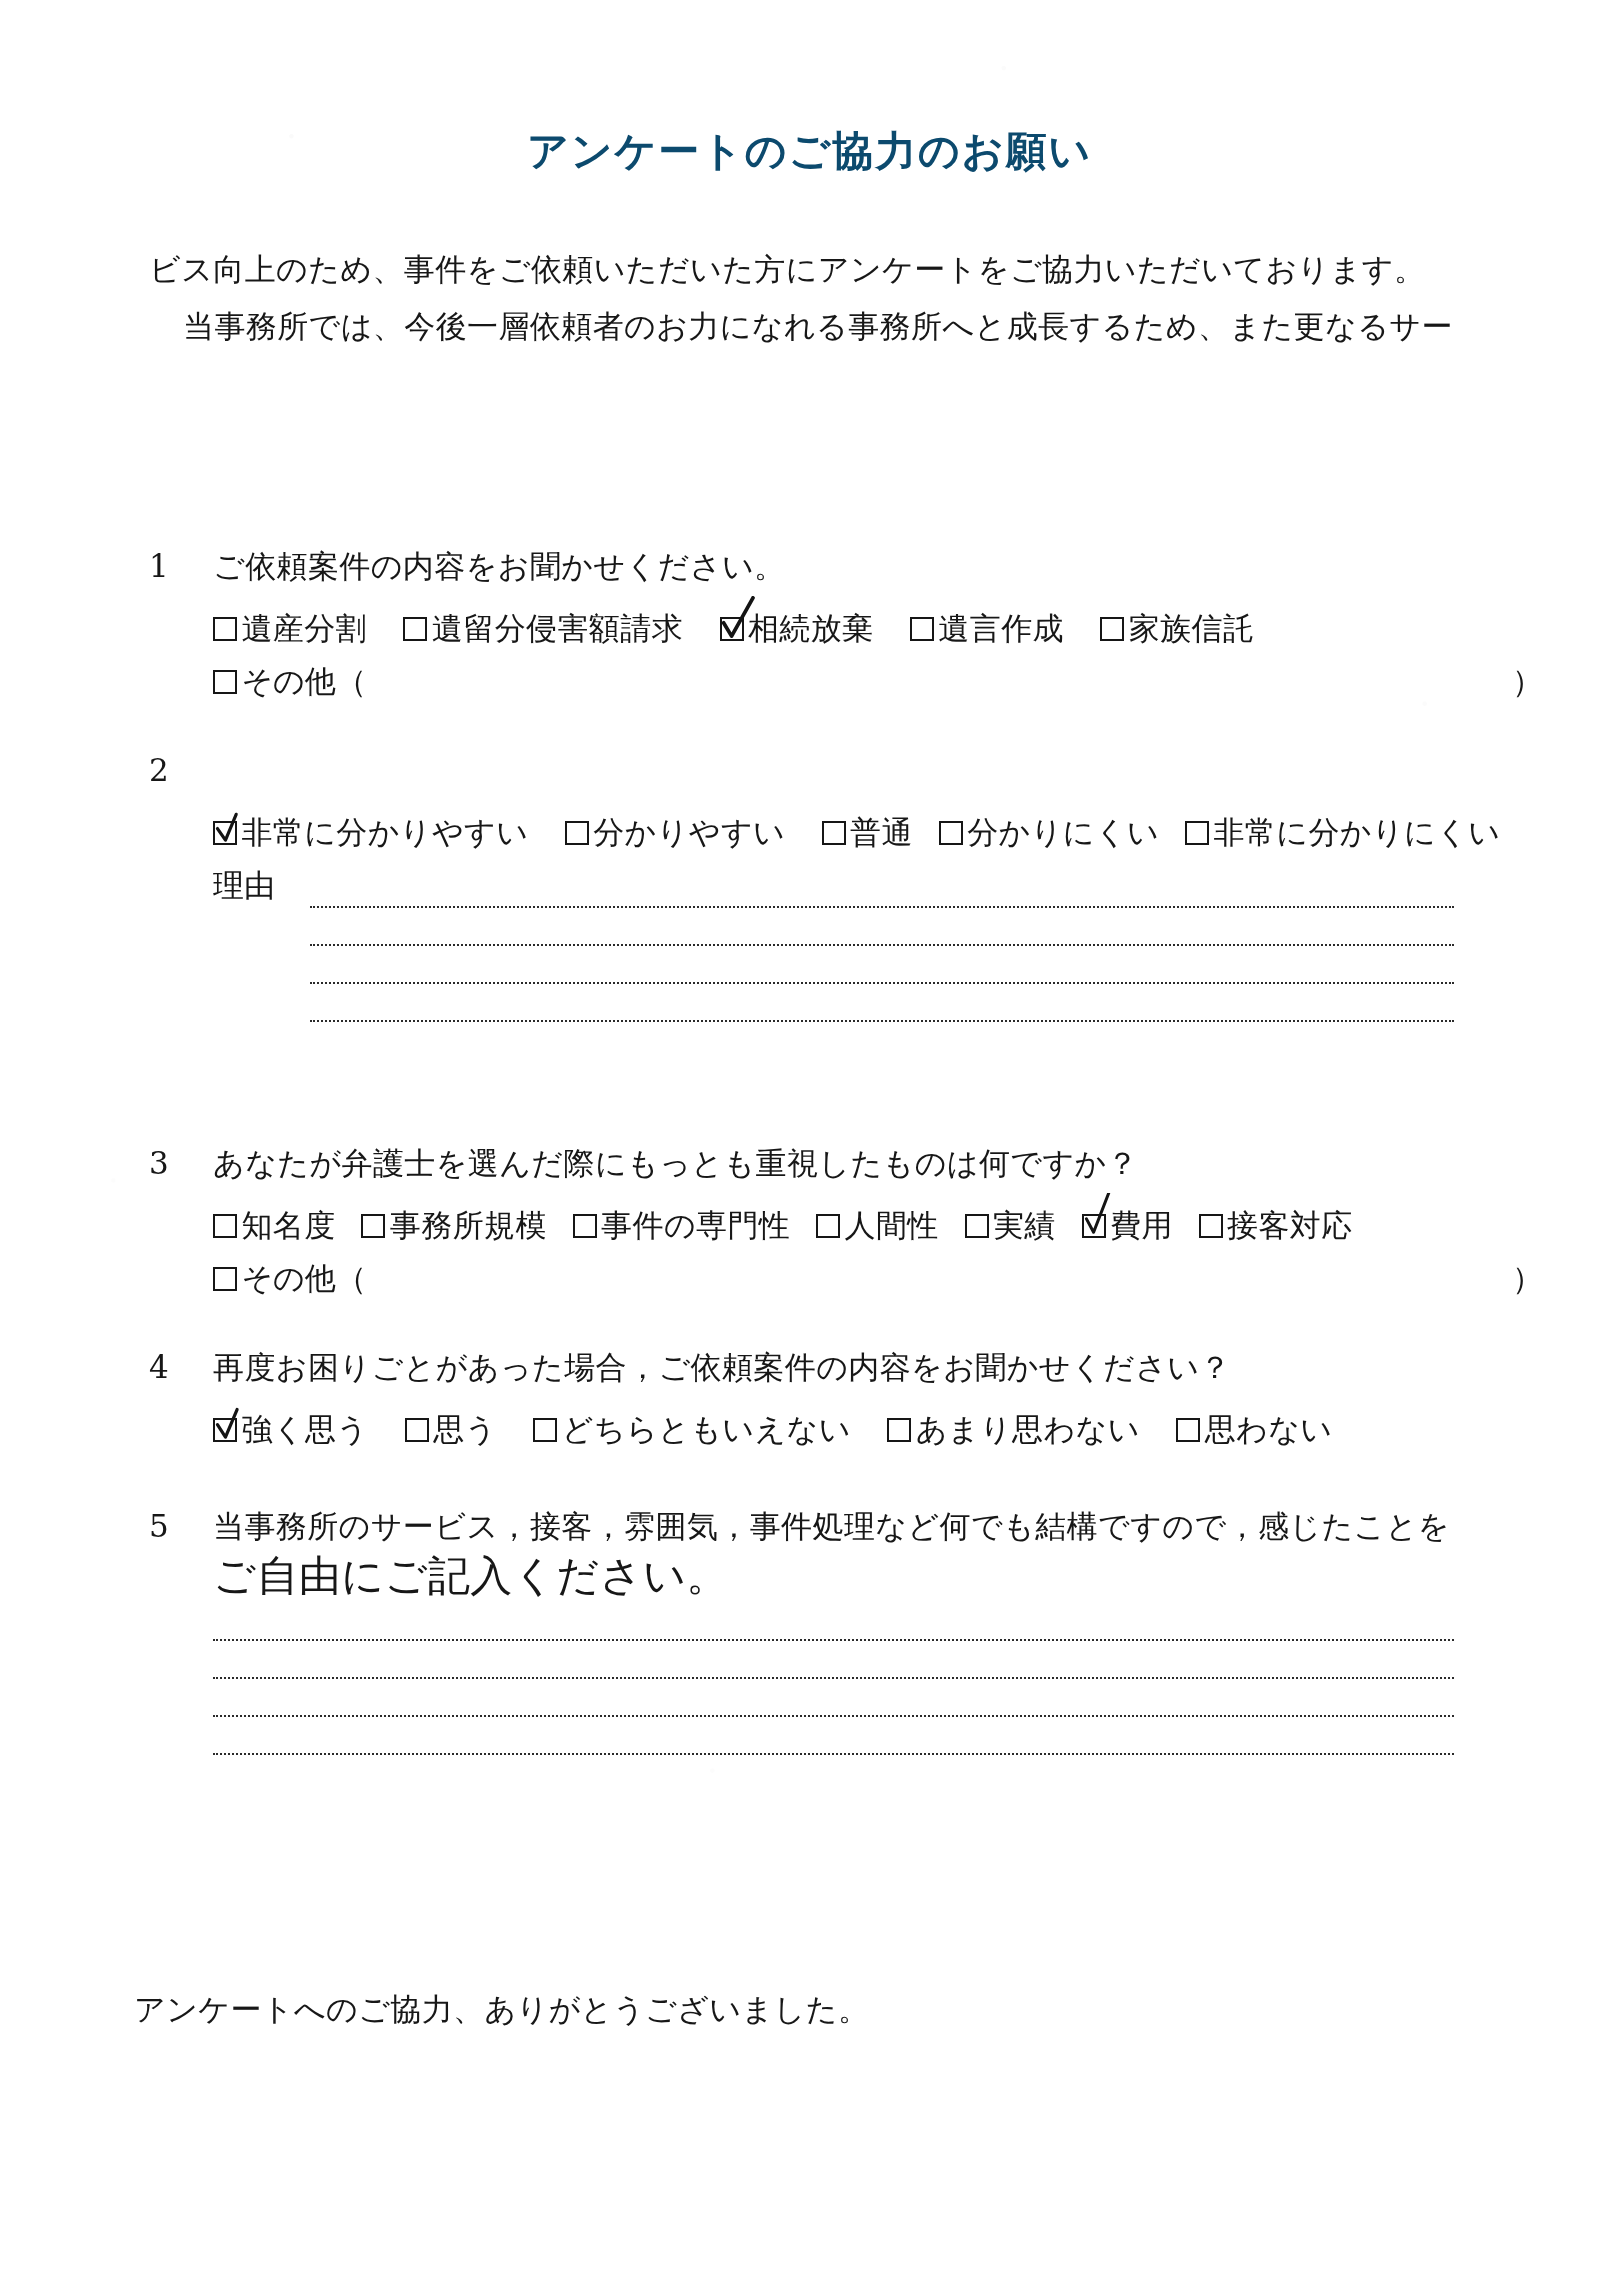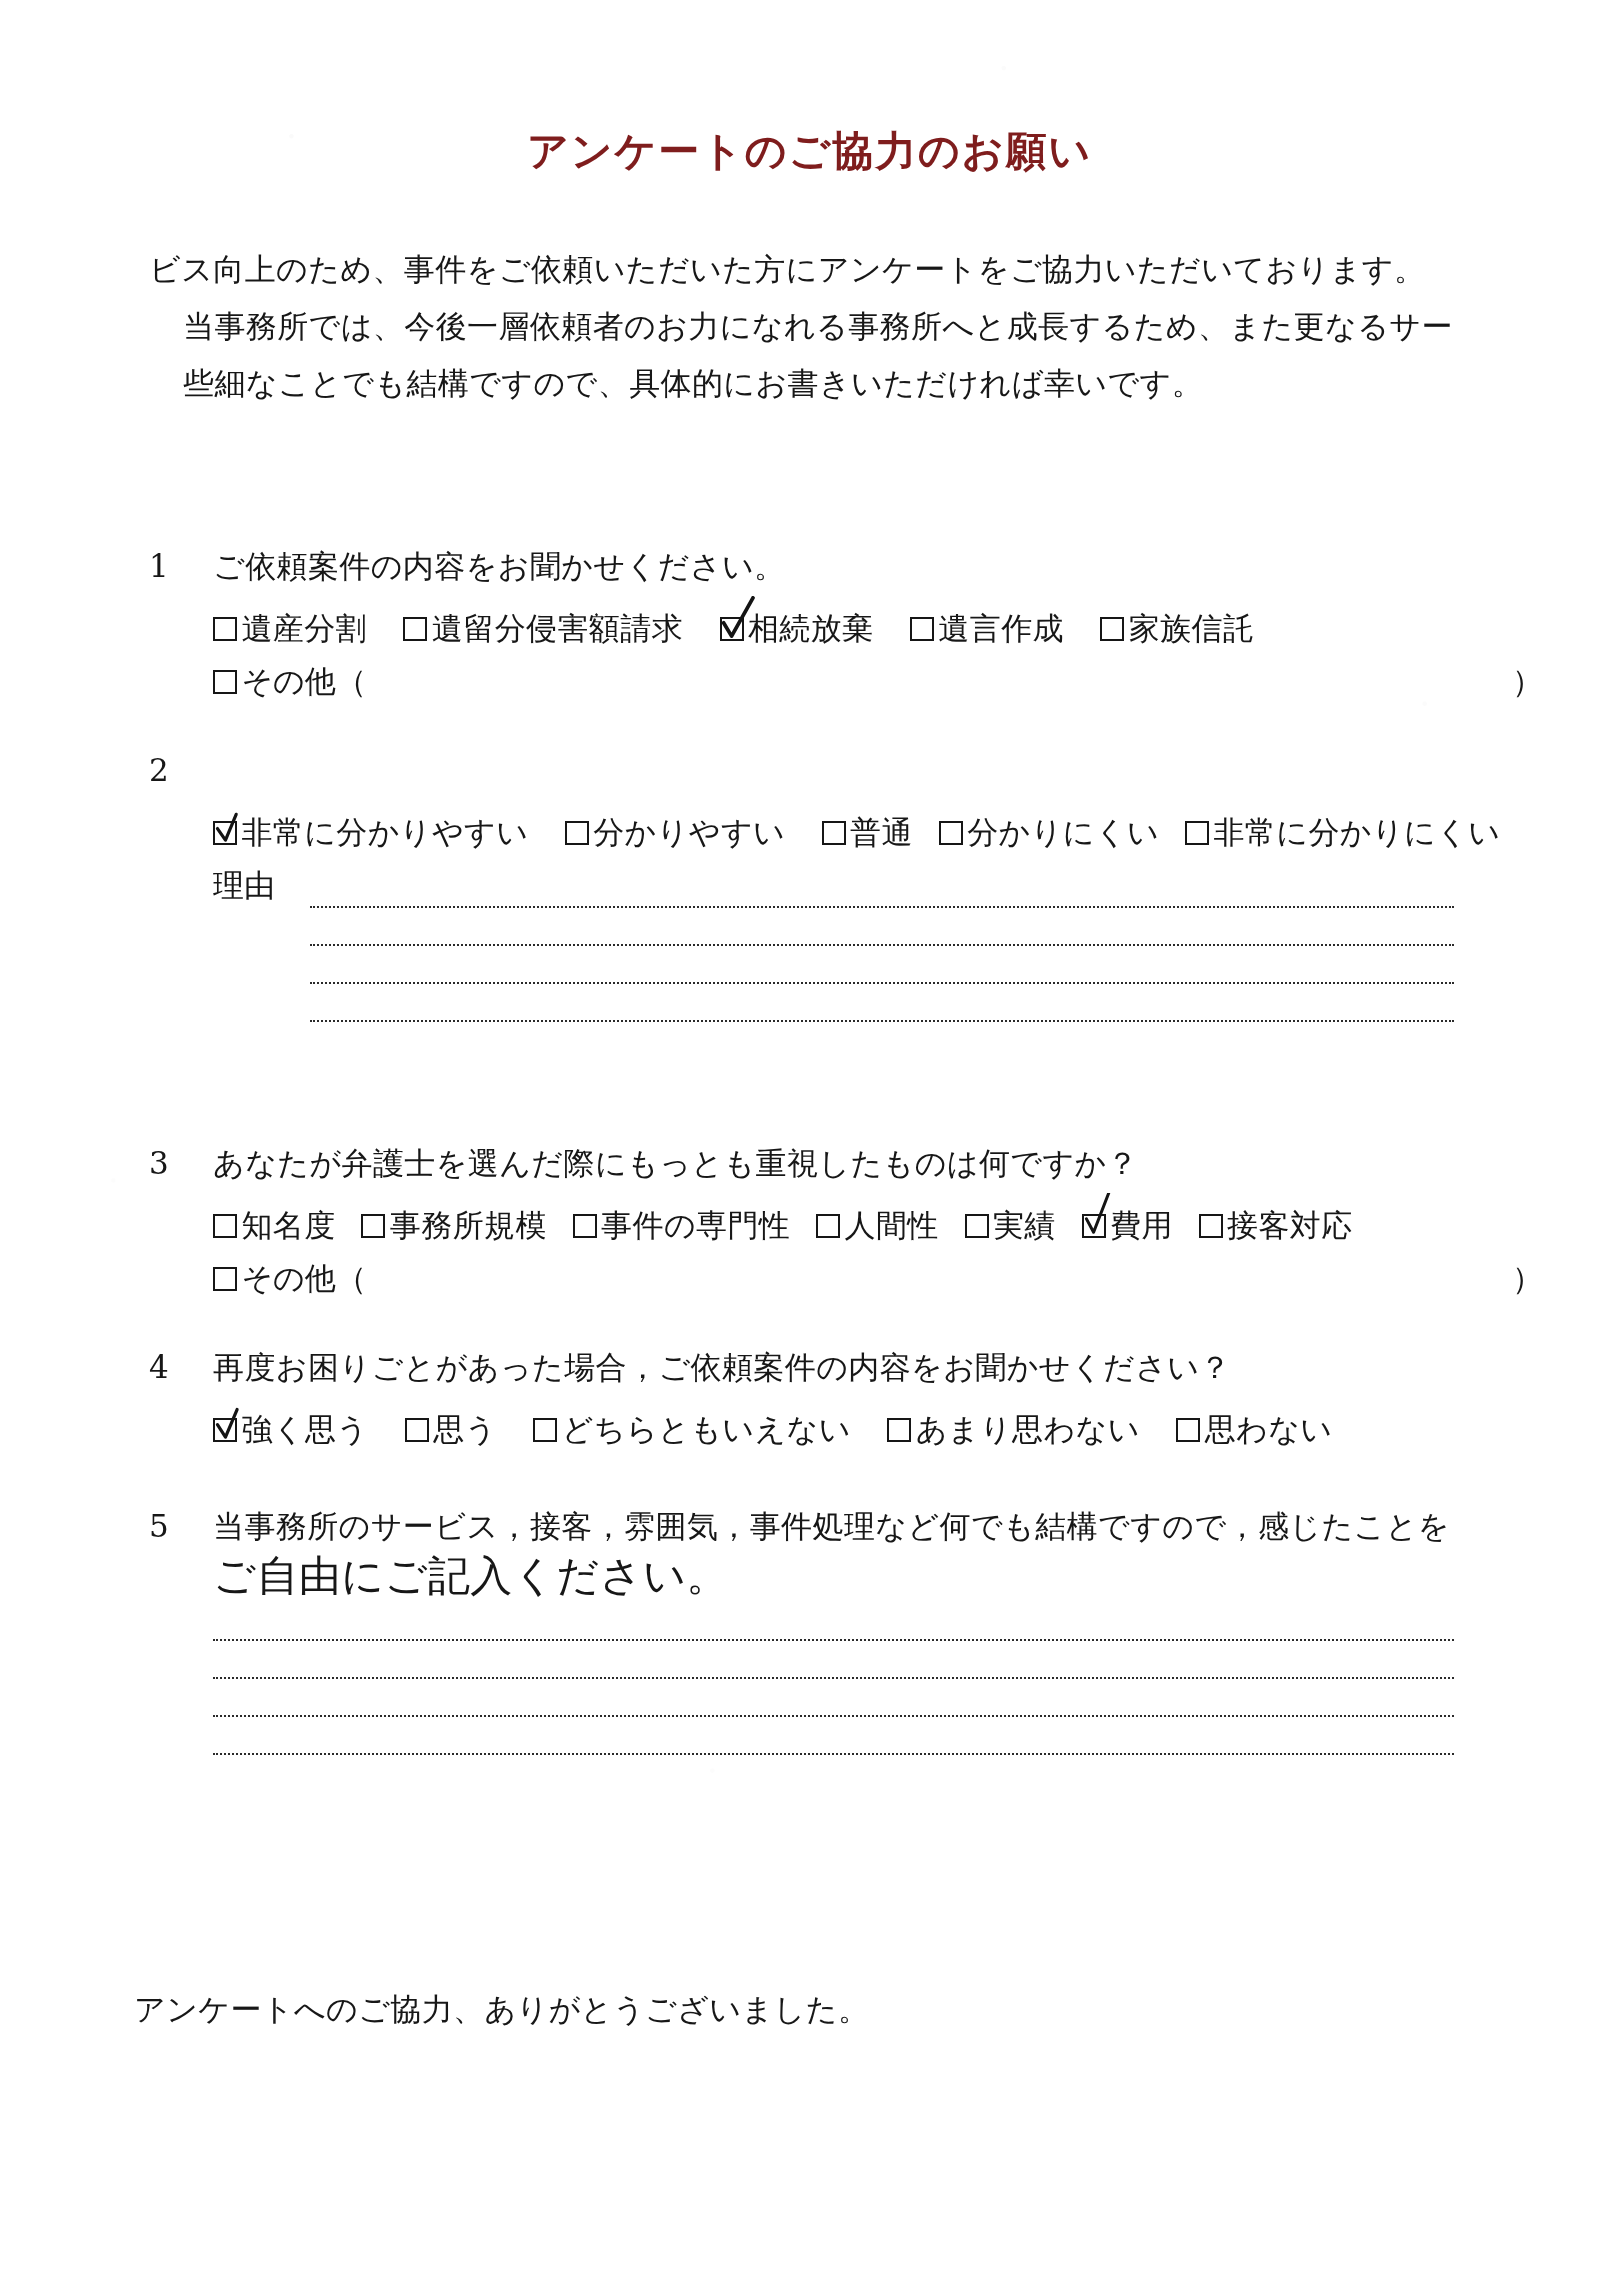--- a/index.html
+++ b/index.html
@@ -33,21 +33,21 @@
 
   .title {
     position: absolute;
     top: 124px;
     left: 0;
     width: 1619px;
     text-align: center;
     font-size: 41px;
     letter-spacing: 1.8px;
     font-weight: 600;
-    color: #7f1d1d;
+    color: #0c4a6e;
   }
 
   .intro {
     position: absolute;
     top: 241px;
     left: 149px;
     width: 1303px;
     font-size: 31px;
     line-height: 57px;
     letter-spacing: 0.4px;
@@ -141,21 +141,20 @@
 <body>
 
 <div class="page">
   <div class="scan-tone"></div>
 
   <div class="title">アンケートのご協力のお願い</div>
 
   <div class="intro">
     <span class="ln">ビス向上のため、事件をご依頼いただいた方にアンケートをご協力いただいております。</span>
     <span class="ln ind">当事務所では、今後一層依頼者のお力になれる事務所へと成長するため、また更なるサー</span>
-    <span class="ln ind">些細なことでも結構ですので、具体的にお書きいただければ幸いです。</span>
   </div>
 
   <div class="qblock" style="top:541px;">
     <div class="qhead">
       <span class="qnum">1</span>
       <span>ご依頼案件の内容をお聞かせください。</span>
     </div>
     <div class="opts">
       <span class="opt">
         <span class="box"></span><span class="olabel">遺産分割</span>

